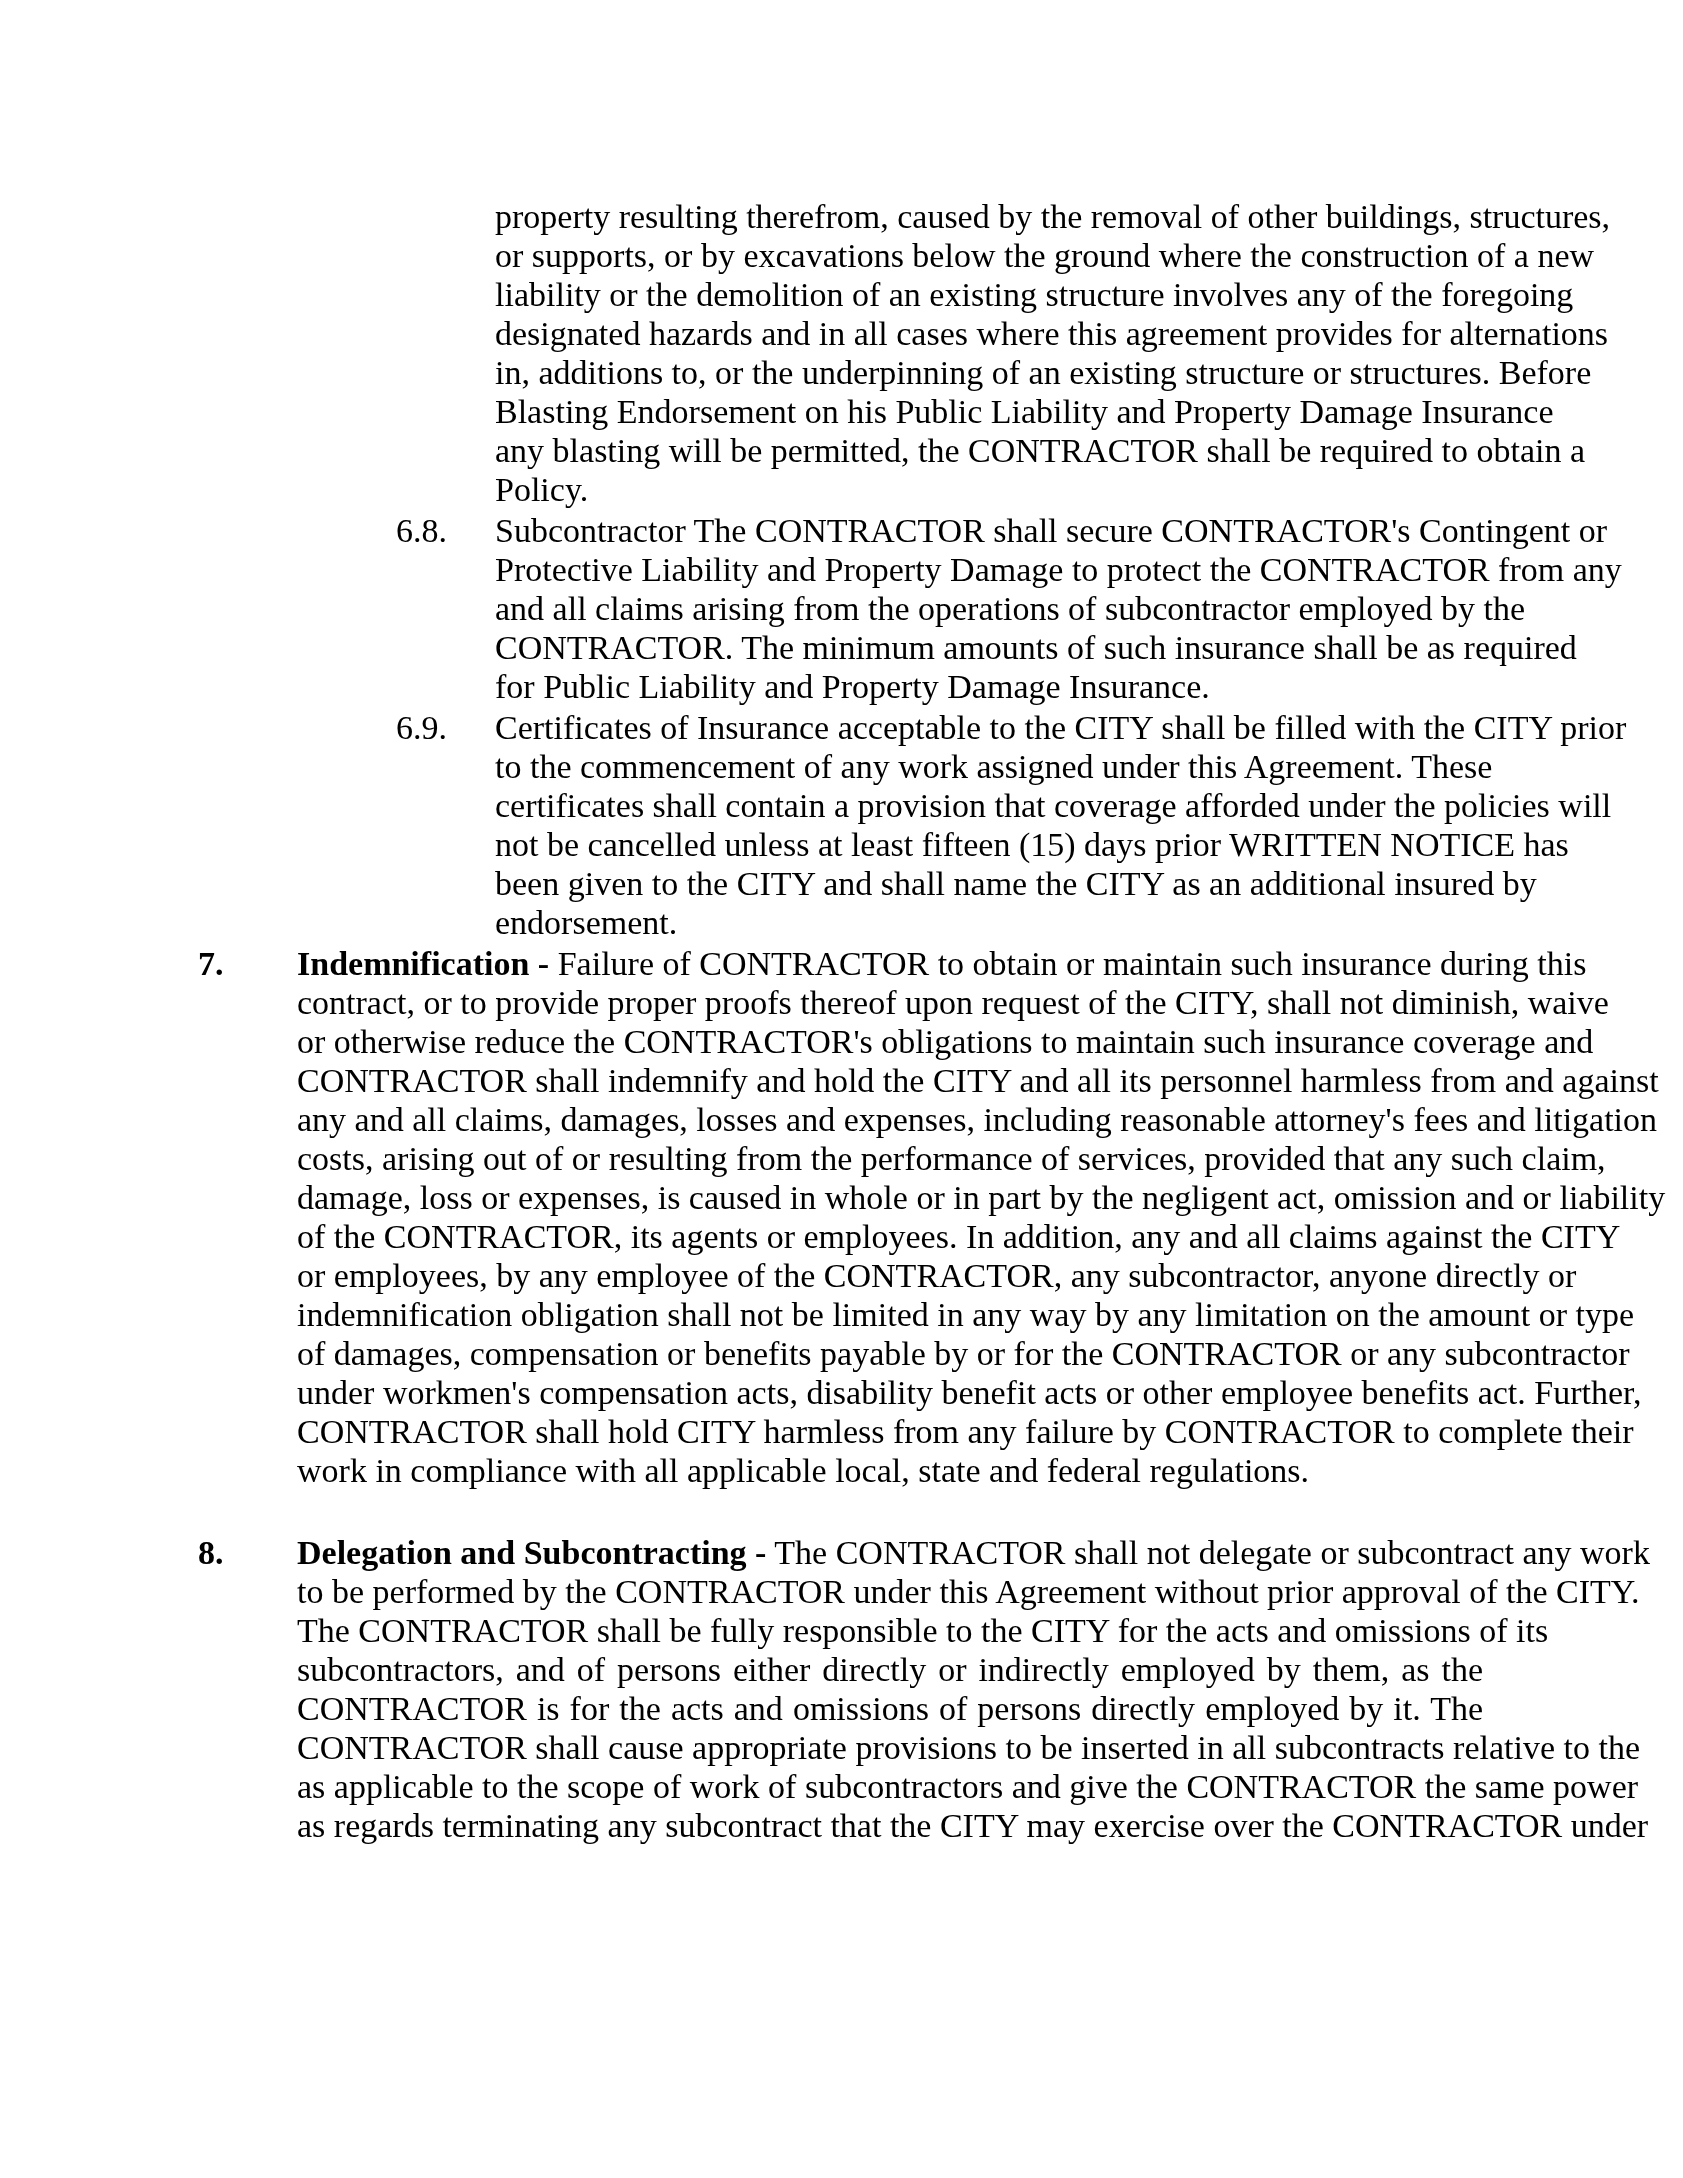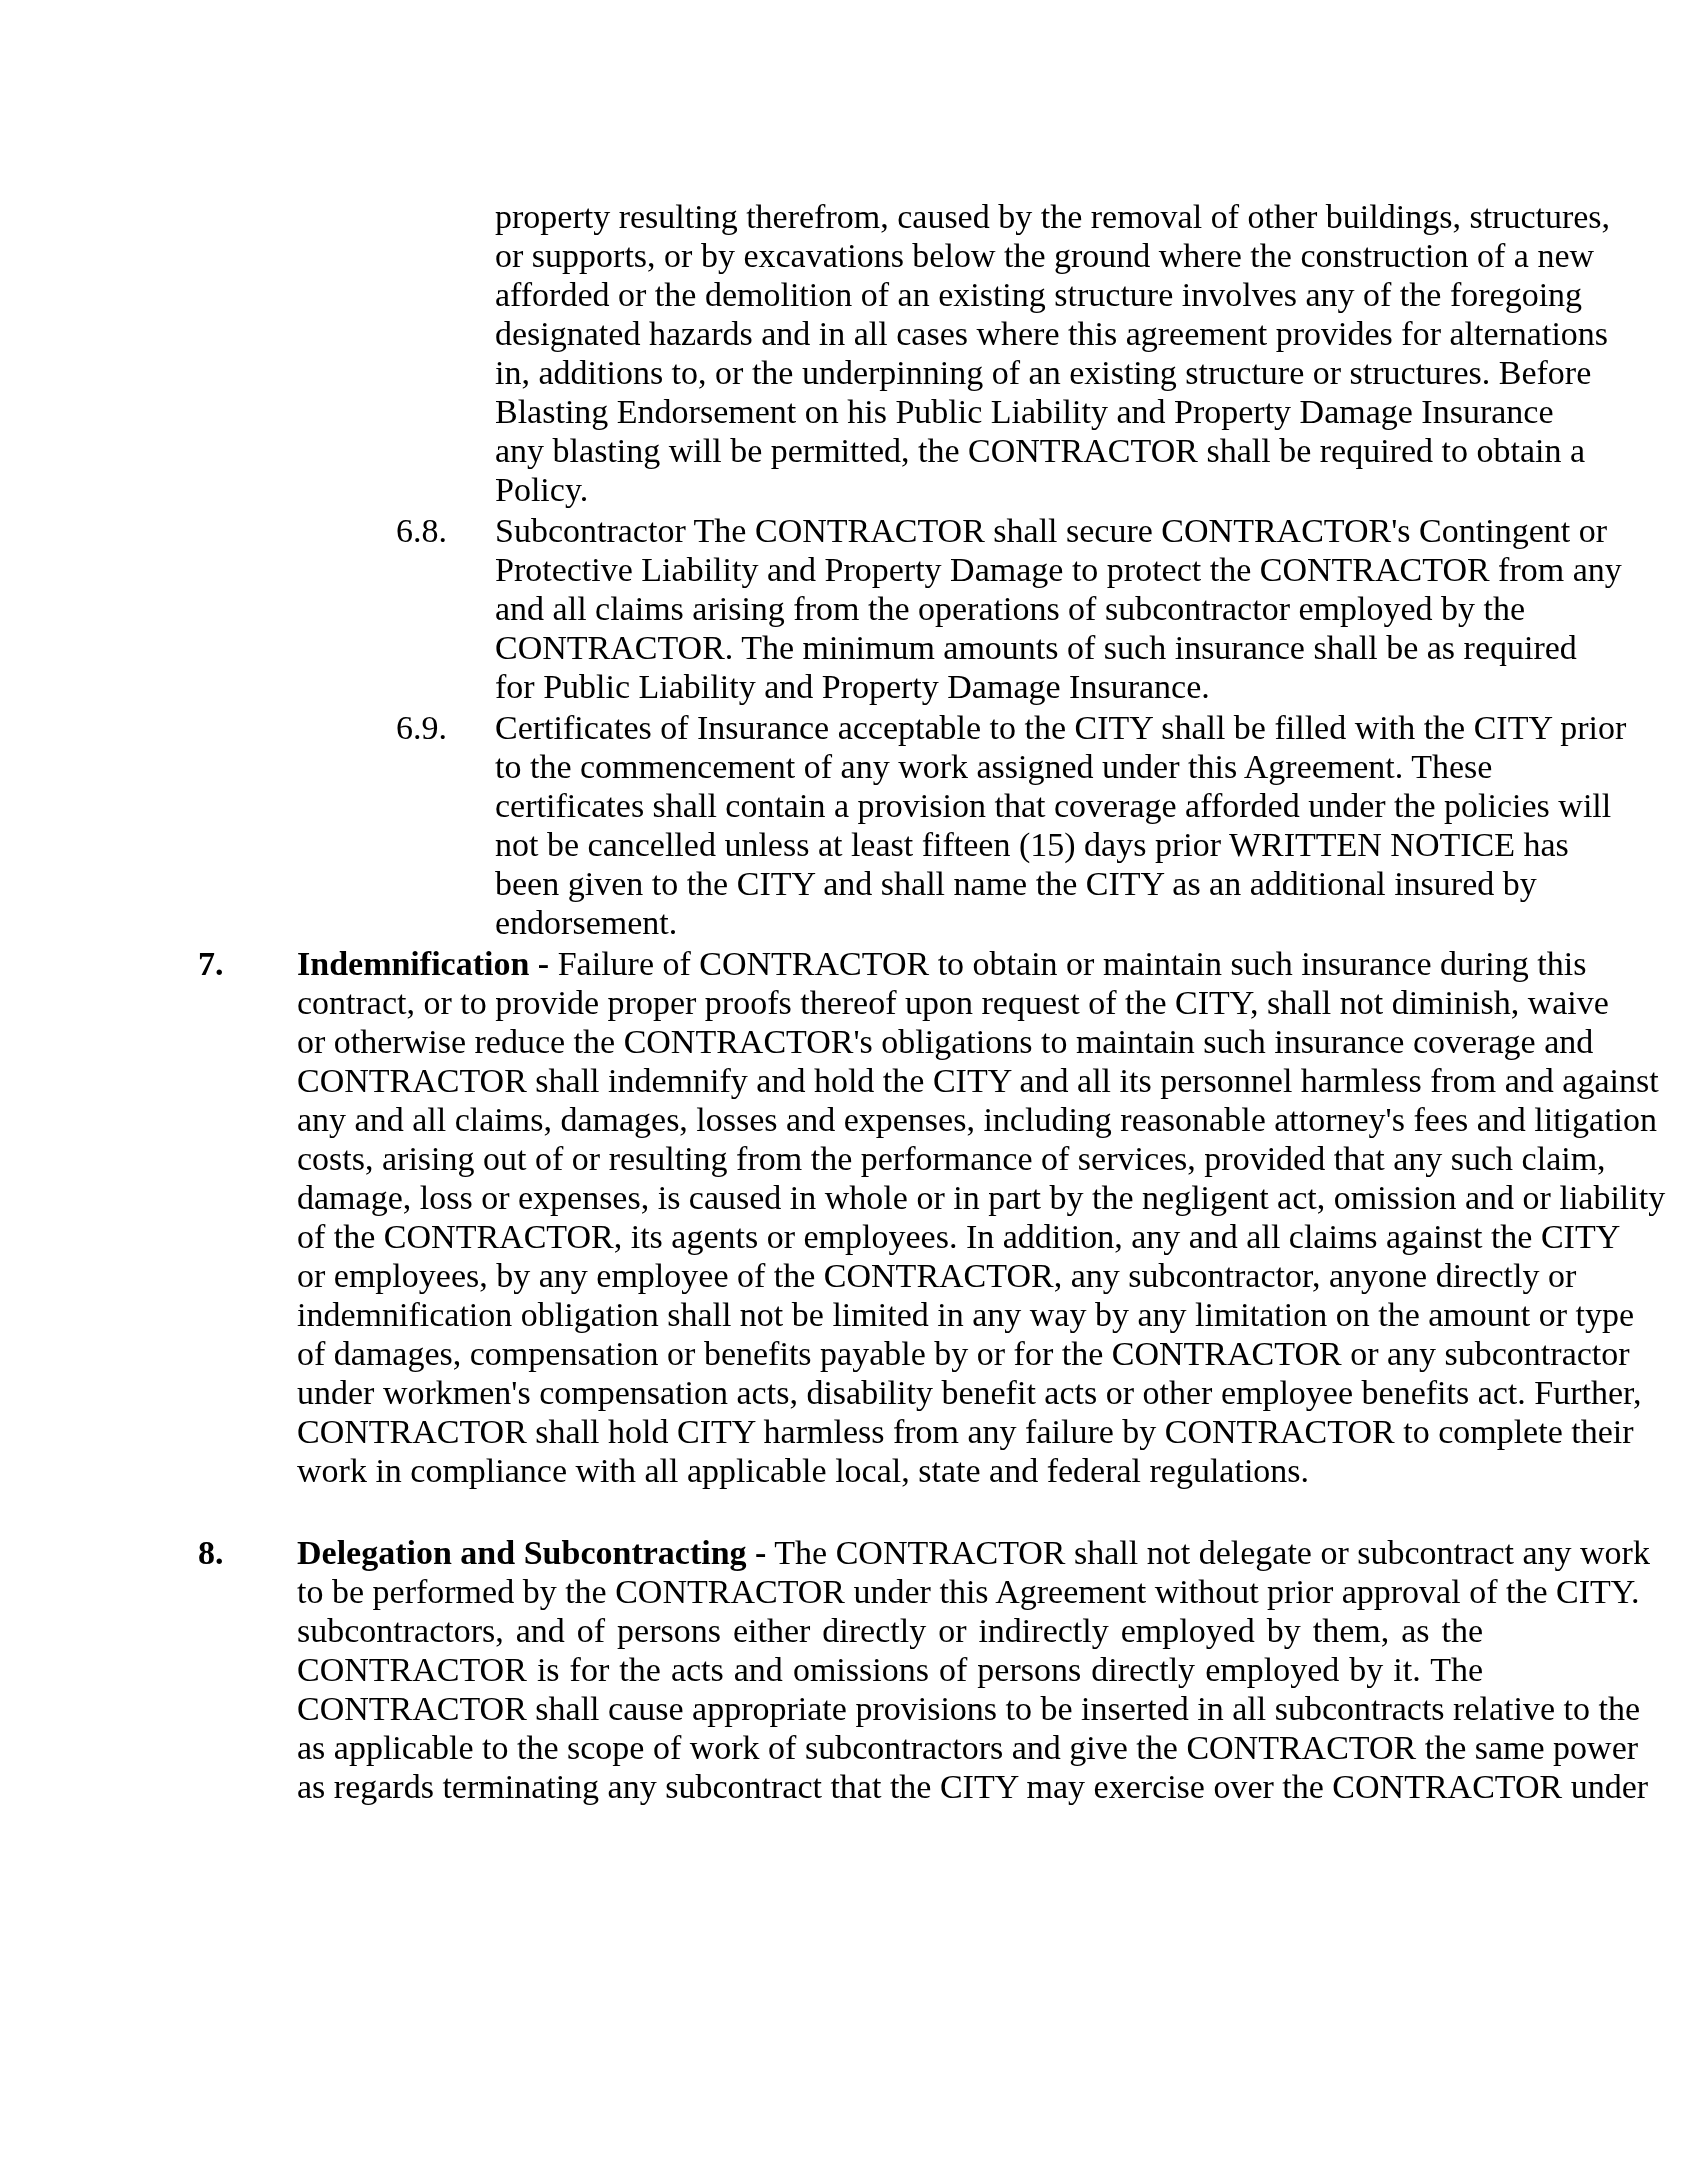--- a/index.html
+++ b/index.html
@@ -27,21 +27,21 @@
   .l1num { left: 198px; font-weight: bold; }
 </style>
 </head>
 <body>
 
 <div class="page">
 
   <div class="block l2" style="top:197px">
     <div class="line">property resulting therefrom, caused by the removal of other buildings, structures,</div>
     <div class="line">or supports, or by excavations below the ground where the construction of a new</div>
-    <div class="line">afforded or the demolition of an existing structure involves any of the foregoing</div>
+    <div class="line">liability or the demolition of an existing structure involves any of the foregoing</div>
     <div class="line">designated hazards and in all cases where this agreement provides for alternations</div>
     <div class="line">in, additions to, or the underpinning of an existing structure or structures. Before</div>
     <div class="line">Blasting Endorsement on his Public Liability and Property Damage Insurance</div>
     <div class="line">any blasting will be permitted, the CONTRACTOR shall be required to obtain a</div>
     <div class="line last">Policy.</div>
   </div>
 
   <div class="num l2num" style="top:511px; line-height:39px">6.8.</div>
   <div class="block l2" style="top:511px">
     <div class="line">Subcontractor The CONTRACTOR shall secure CONTRACTOR's Contingent or</div>
@@ -76,20 +76,21 @@
     <div class="line">of damages, compensation or benefits payable by or for the CONTRACTOR or any subcontractor</div>
     <div class="line">under workmen's compensation acts, disability benefit acts or other employee benefits act. Further,</div>
     <div class="line">CONTRACTOR shall hold CITY harmless from any failure by CONTRACTOR to complete their</div>
     <div class="line last">work in compliance with all applicable local, state and federal regulations.</div>
   </div>
 
   <div class="num l1num" style="top:1533px; line-height:39px">8.</div>
   <div class="block l1" style="top:1533px">
     <div class="line"><span class="bold">Delegation and Subcontracting -</span><span> The CONTRACTOR shall not delegate or subcontract any work</span></div>
     <div class="line">to be performed by the CONTRACTOR under this Agreement without prior approval of the CITY.</div>
+    <div class="line">The CONTRACTOR shall be fully responsible to the CITY for the acts and omissions of its</div>
     <div class="line">subcontractors, and of persons either directly or indirectly employed by them, as the</div>
     <div class="line">CONTRACTOR is for the acts and omissions of persons directly employed by it. The</div>
     <div class="line">CONTRACTOR shall cause appropriate provisions to be inserted in all subcontracts relative to the</div>
     <div class="line">as applicable to the scope of work of subcontractors and give the CONTRACTOR the same power</div>
     <div class="line">as regards terminating any subcontract that the CITY may exercise over the CONTRACTOR under</div>
   </div>
 
 </div>
 
 

